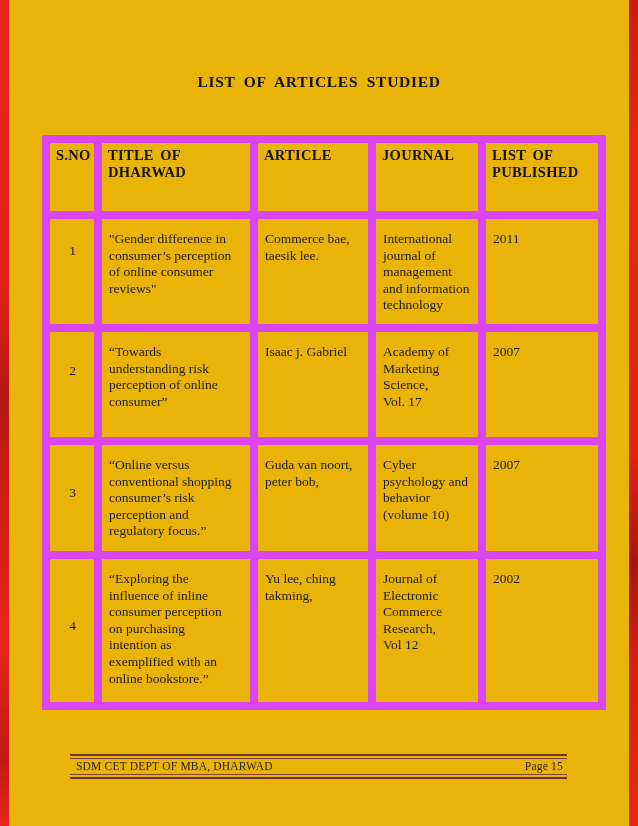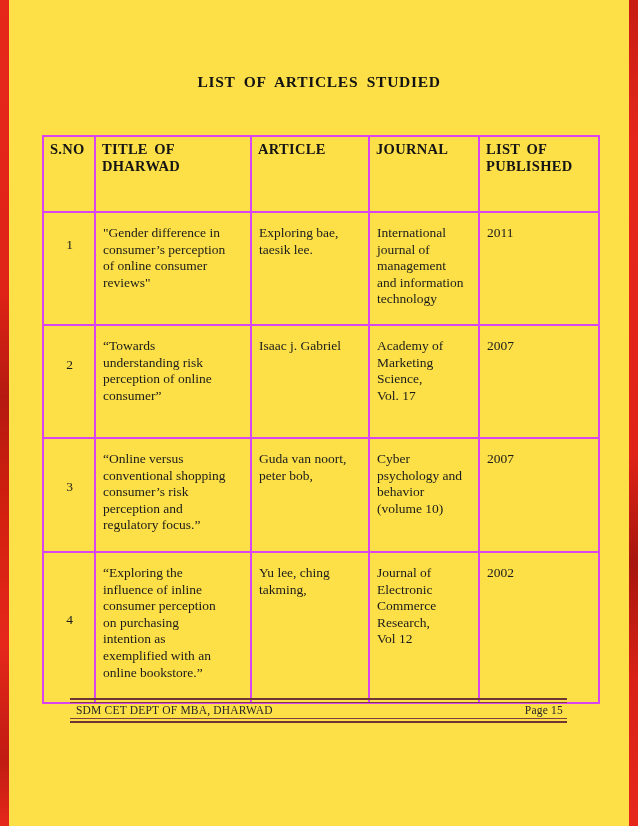--- a/index.html
+++ b/index.html
@@ -8,21 +8,21 @@
     width: 638px;
     height: 826px;
     background: #ffffff;
     overflow: hidden;
     font-family: "Liberation Serif", "DejaVu Serif", serif;
   }
   .page {
     position: relative;
     width: 638px;
     height: 826px;
-    background: #fde047;
+    background: #eab308;
   }
   
   .edge-bar {
     position: absolute;
     top: 0;
     width: 9px;
     height: 826px;
   }
   .edge-bar.left {
     left: 0;
@@ -49,21 +49,21 @@
   
   table.articles {
     position: absolute;
     left: 42px;
     top: 135px;
     width: 556px;
     border-collapse: collapse;
     table-layout: fixed;
   }
   table.articles th, table.articles td {
-    border: 2px solid #d946ef;
+    border: 8px solid #d946ef;
     vertical-align: top;
     white-space: pre-line;
     color: #1b1b1b;
     overflow: hidden;
   }
   table.articles th {
     font-size: 14.5px;
     font-weight: 700;
     text-align: left;
     padding: 4px 4px 4px 6px;
@@ -93,21 +93,21 @@
   tbody tr:nth-child(4) td.sno { padding-top: 59px; }
   td.year {
     text-align: left;
     padding-top: 13px;
     padding-right: 40px;
   }
   
   .footer {
     position: absolute;
     left: 70px;
-    top: 698px;
+    top: 754px;
     width: 497px;
   }
   .footer-rule.top {
     height: 2px;
     border-top: 2.5px solid #703634;
     border-bottom: 1px solid #7d403d;
   }
   .footer-rule.bottom {
     height: 2px;
     border-top: 1px solid #7d403d;
@@ -152,21 +152,21 @@
 PUBLISHED</th>
       </tr>
     </thead>
     <tbody>
       <tr>
         <td class="sno">1</td>
         <td>"Gender difference in
 consumer’s perception
 of online consumer
 reviews"</td>
-        <td>Exploring bae,
+        <td>Commerce bae,
 taesik lee.</td>
         <td>International
 journal of
 management
 and information
 technology</td>
         <td class="year">2011</td>
       </tr>
       <tr>
         <td class="sno">2</td>

